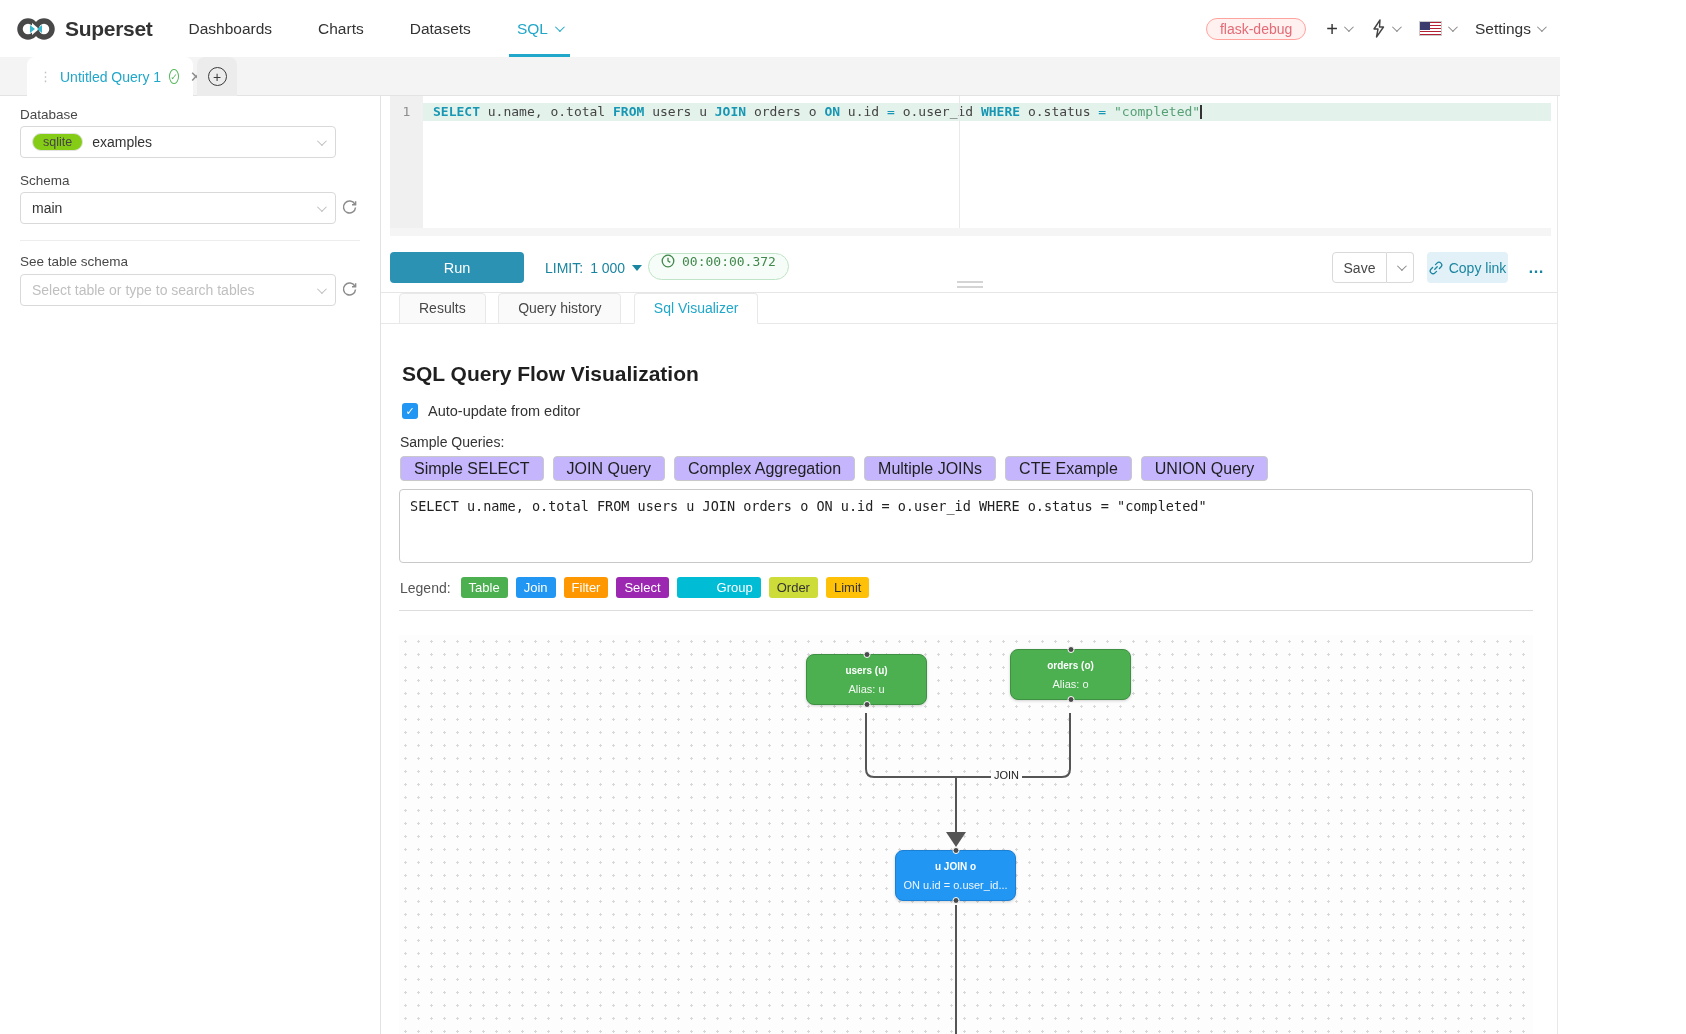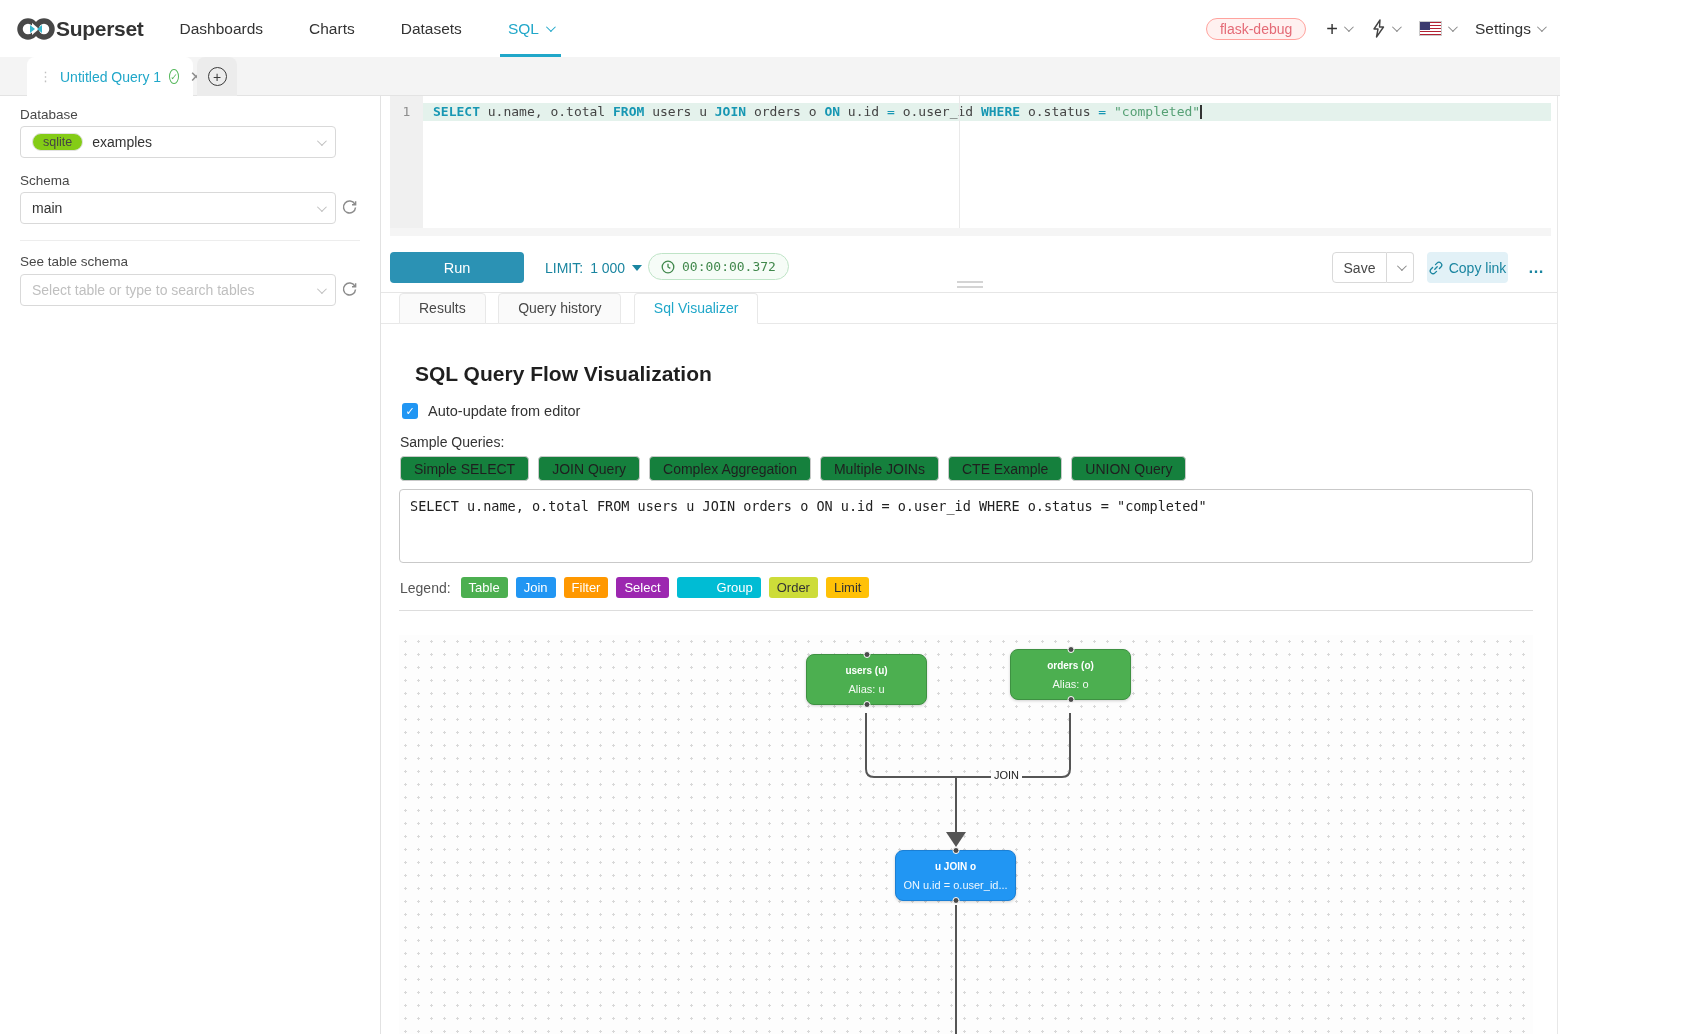--- a/index.html
+++ b/index.html
@@ -1,21 +1,21 @@
 <!DOCTYPE html>
 <html><head>
 <meta charset="utf-8">
 <style>
   * { box-sizing: border-box; margin: 0; padding: 0; }
   html,body { width:1686px; height:1034px; background:#fff; font-family:"Liberation Sans",sans-serif; color:#484848; overflow:hidden; }
   .mono { font-family:"DejaVu Sans Mono",monospace; }
 
   
   .navbar { position:absolute; top:0; left:0; width:1560px; height:57px; background:#fff; display:flex; align-items:center; }
-  .brand { display:flex; align-items:center; gap:0; margin-left:16px; }
+  .brand { display:flex; align-items:center; gap:9px; margin-left:16px; }
   .brand-name { font-size:21px; font-weight:bold; color:#333; letter-spacing:-.3px; }
   .nav-items { display:flex; align-items:center; gap:30px; margin-left:28px; height:100%; }
   .nav-item { font-size:15.5px; color:#333; height:100%; display:flex; align-items:center; gap:7px; padding:0 8px; cursor:pointer; position:relative; }
   .nav-item.active { color:#20a7c9; }
   .nav-item.active::after { content:""; position:absolute; left:0; right:0; bottom:0; height:3px; background:#20a7c9; }
   .nav-right { position:absolute; right:16px; top:0; height:57px; display:flex; align-items:center; gap:20px; }
   .env-pill { font-size:14px; color:#e46a76; background:#fff1f0; border:1px solid #ffa39e; border-radius:12px; padding:2px 13px; }
   .plus-glyph { font-size:20px; color:#333; line-height:1; }
   .chev { display:inline-block; width:7px; height:7px; border-right:1.6px solid #8a8a8a; border-bottom:1.6px solid #8a8a8a; transform:rotate(45deg) translateY(-2px); }
   .nav-group { display:flex; align-items:center; gap:6px; cursor:pointer; }
@@ -58,44 +58,44 @@
   .tok-str { color:#56a075; }
   .tok-plain { color:#444; }
   .cursor { display:inline-block; width:1.5px; height:14px; background:#333; vertical-align:text-bottom; }
   .ed-bottom-strip { position:absolute; left:9px; right:6px; top:132px; height:8px; background:#f5f5f5; }
 
   
   .toolbar { position:absolute; left:0; right:0; top:140px; height:56px; }
   .run-btn { position:absolute; left:9px; top:16px; width:134px; height:31px; background:#2b92b4; color:#fff; font-size:14.5px; border:none; border-radius:4px; cursor:pointer; }
   .limit-group { position:absolute; left:164px; top:16px; height:31px; display:flex; align-items:center; gap:7px; color:#1a85a0; font-size:14px; cursor:pointer; }
   .tri-down { width:0; height:0; border-left:5px solid transparent; border-right:5px solid transparent; border-top:6px solid #1a85a0; }
-  .timer-pill { position:absolute; left:267px; top:17px; height:27px; border:1px solid #bfe4c7; background:#f6fcf7; border-radius:14px; display:flex; align-items:center; gap:7px; padding:0 12px; color:#41884c; font-size:13px; }
+  .timer-pill { position:absolute; left:267px; top:17px; height:27px; border:1px solid #bfe4c7; background:#f6fcf7; border-radius:14px; display:flex; gap:7px; padding:0 12px; color:#41884c; font-size:13px; }
   .save-split { position:absolute; right:143px; top:16px; height:31px; display:flex; }
   .save-btn { width:55px; height:31px; background:#fff; border:1px solid #d9d9d9; border-radius:4px 0 0 4px; font-size:14px; color:#484848; cursor:pointer; }
   .save-caret { width:27px; height:31px; background:#fff; border:1px solid #d9d9d9; border-left:none; border-radius:0 4px 4px 0; display:flex; align-items:center; justify-content:center; cursor:pointer; }
   .copylink-btn { position:absolute; right:49px; top:16px; height:31px; width:81px; background:#e2f1f7; border:none; border-radius:4px; color:#1a85a0; font-size:14px; display:flex; align-items:center; justify-content:center; gap:6px; cursor:pointer; }
   .more-btn { position:absolute; right:12px; top:16px; height:31px; display:flex; align-items:center; color:#1a85a0; font-size:16px; font-weight:bold; letter-spacing:1px; cursor:pointer; }
 
   
   .south { position:absolute; left:0; right:0; top:196px; bottom:0; border-top:1px solid #e6e6e6; background:#fff; }
   .drag-handle { position:absolute; left:576px; top:-12px; width:26px; cursor:row-resize; }
   .drag-handle i { display:block; height:0; border-top:2px solid #d4d4d4; margin-bottom:3px; }
   .south-tabs { position:absolute; left:18px; right:0; top:0; height:31px; }
   .south-tabs::after { content:""; position:absolute; left:-18px; right:0; bottom:0; border-bottom:1px solid #e8e8e8; }
   .stab { position:relative; z-index:2; display:inline-block; height:31px; line-height:29px; padding:0 19px; margin-right:8px; font-size:14px; color:#484848; background:#fafafa; border:1px solid #e8e8e8; border-radius:4px 4px 0 0; cursor:pointer; }
   .stab.active { background:#fff; color:#20a7c9; border-bottom-color:#fff; }
 
   .viz { position:absolute; left:18px; top:31px; right:25px; bottom:0; }
-  .viz-title { position:absolute; left:16px; top:38px; font-size:21px; font-weight:bold; color:#1f1f1f; }
+  .viz-title { position:absolute; left:3px; top:38px; font-size:21px; font-weight:bold; color:#1f1f1f; }
   .chk-row { position:absolute; left:3px; top:79px; display:flex; align-items:center; gap:10px; cursor:pointer; }
   .chkbox { width:16px; height:16px; background:#2196f3; border-radius:3px; color:#fff; font-size:11px; display:flex; align-items:center; justify-content:center; }
   .chk-label { font-size:14.5px; color:#333; }
   .sample-label { position:absolute; left:1px; top:110px; font-size:14px; color:#333; }
   .sample-row { position:absolute; left:1px; top:132px; display:flex; gap:9px; }
-  .sample-btn { height:25px; padding:0 13px; background:#15803d; border:1px solid #c9c9c9; border-radius:4px; font-size:14px; font-family:"Liberation Sans",sans-serif; color:#1f1f1f; cursor:pointer; }
+  .sample-btn { height:25px; padding:0 13px; background:#c4b5fd; border:1px solid #c9c9c9; border-radius:4px; font-size:16px; font-family:"Liberation Sans",sans-serif; color:#1f1f1f; cursor:pointer; }
   .sql-textarea { position:absolute; left:0; top:165px; width:1134px; height:74px; border:1px solid #c9c9c9; border-radius:4px; padding:8px 10px; font-family:"DejaVu Sans Mono",monospace; font-size:13.5px; color:#222; resize:none; outline:none; }
   .legend-row { position:absolute; left:1px; top:253px; display:flex; align-items:center; gap:8px; }
   .legend-label { font-size:14px; color:#555; margin-right:2px; }
   .lbadge { height:21px; line-height:21px; padding:0 8px; border-radius:3px; font-size:13px; color:#fff; }
   .viz-divider { position:absolute; left:0; top:286px; width:1134px; border-top:1px solid #ddd; }
 
   
   .canvas { position:absolute; left:0; top:311px; width:1134px; height:406px; background-color:#fdfdfd;
     background-image:radial-gradient(circle,#d8d8d8 1px,transparent 1.3px); background-size:13px 13px; overflow:hidden; }
   .edges { position:absolute; left:0; top:0; width:100%; height:100%; }

